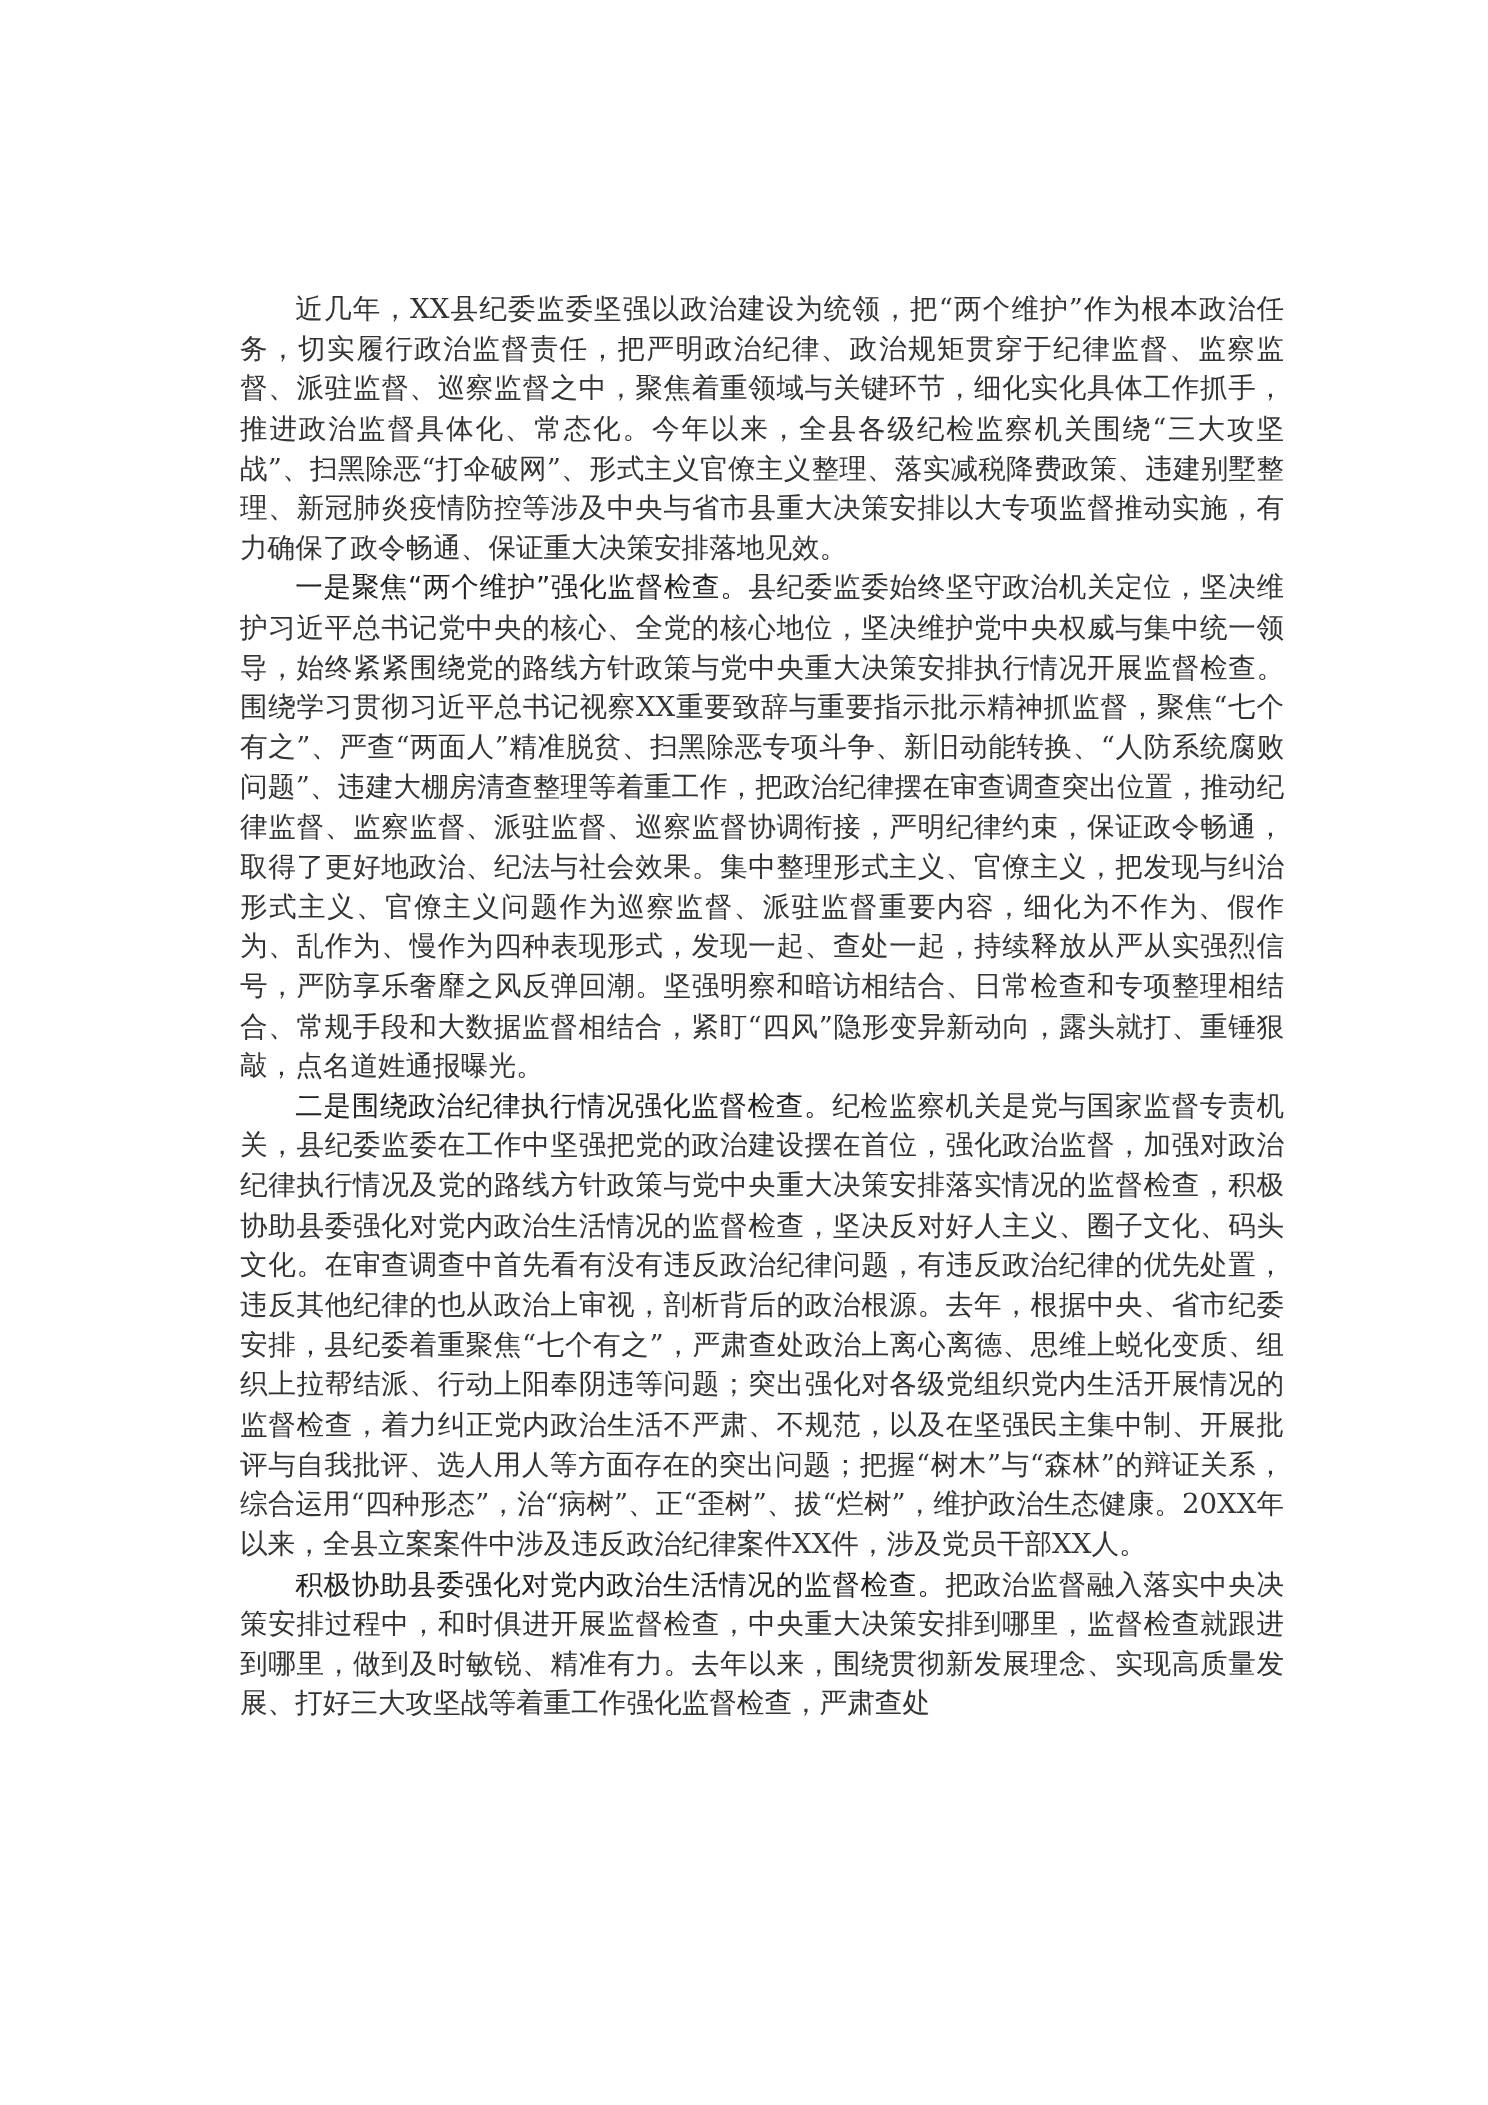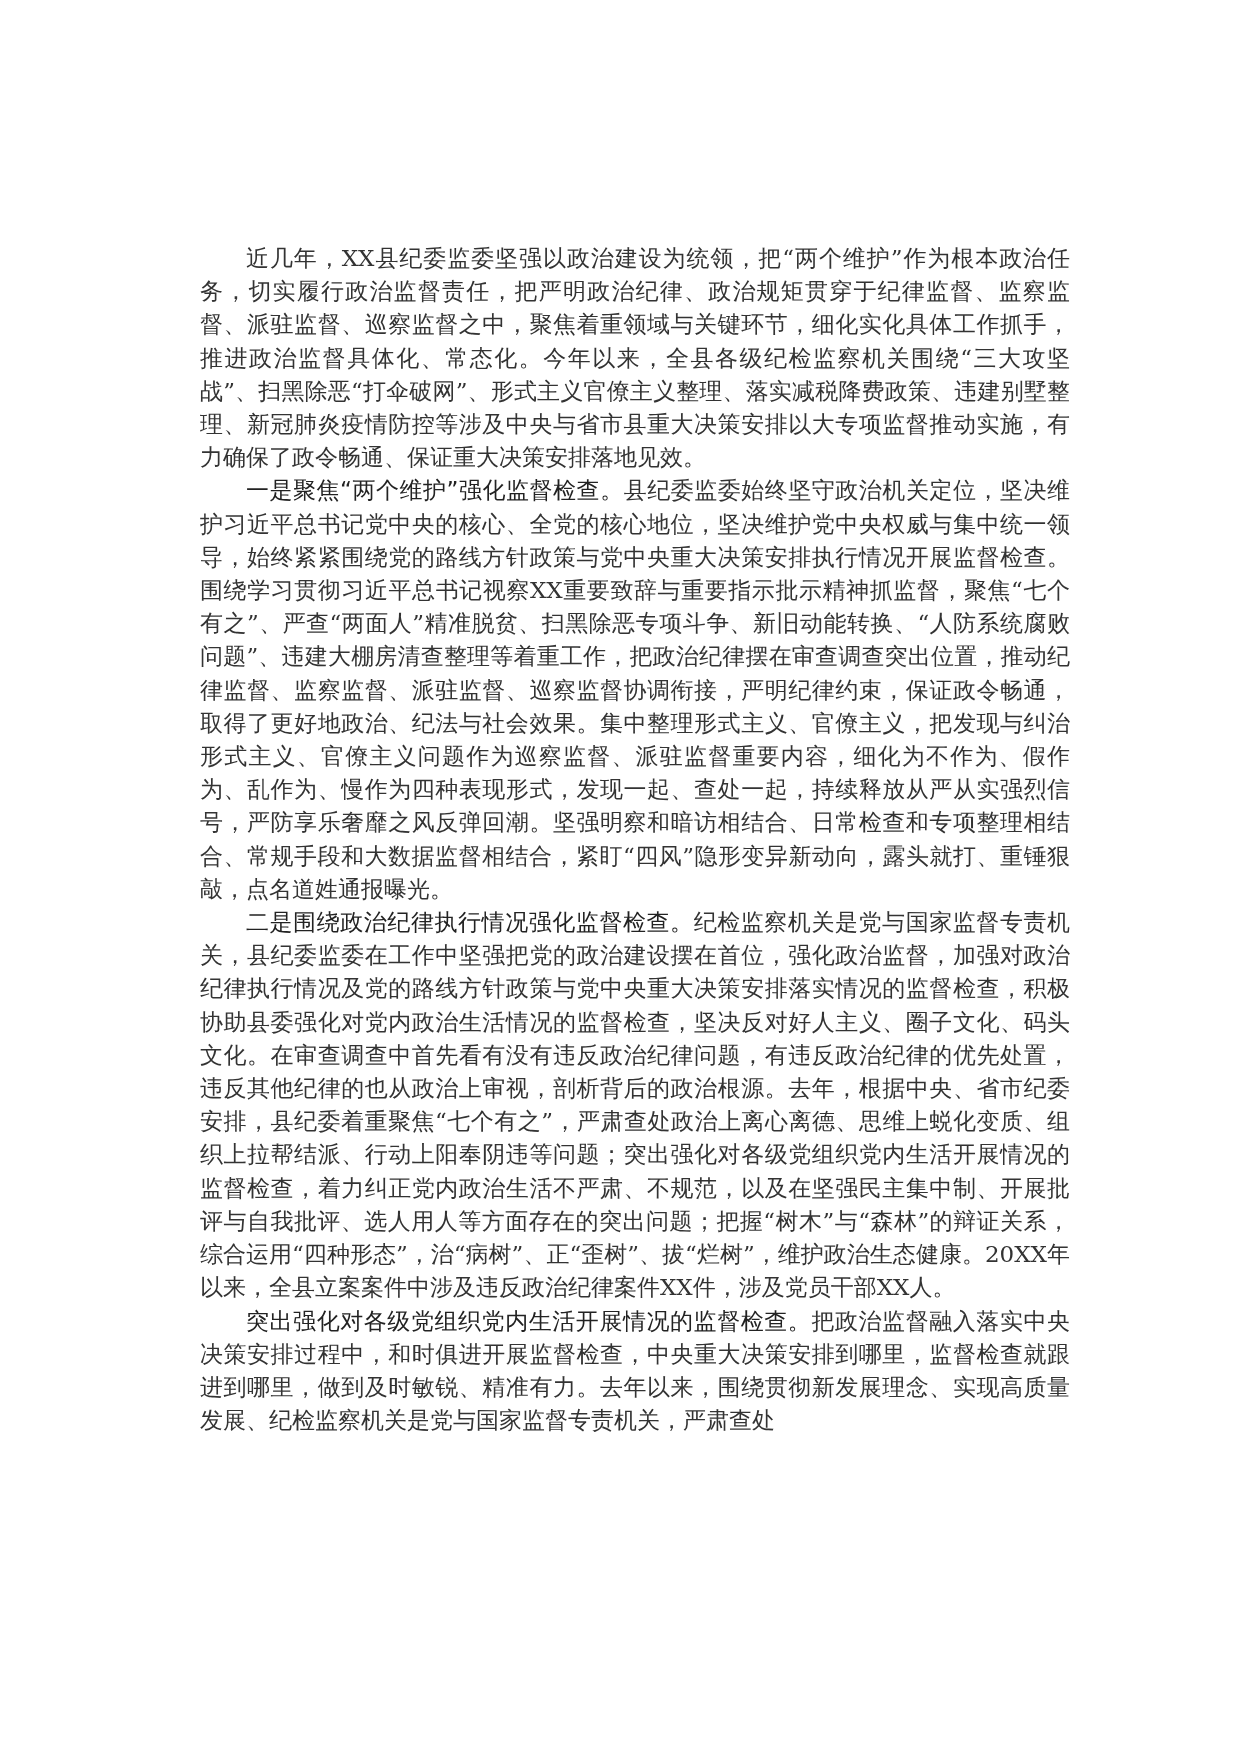--- a/index.html
+++ b/index.html
@@ -22,15 +22,15 @@
   .body .lead { font-weight: normal; font-family: "DejaVu Sans", "Liberation Sans", sans-serif; color: #222; }
 </style>
 </head>
 <body>
 
 <div class="page">
   <div class="body">
     <p><span>近几年，XX县纪委监委坚强以政治建设为统领，把“两个维护”作为根本政治任务，切实履行政治监督责任，把严明政治纪律、政治规矩贯穿于纪律监督、监察监督、派驻监督、巡察监督之中，聚焦着重领域与关键环节，细化实化具体工作抓手，推进政治监督具体化、常态化。今年以来，全县各级纪检监察机关围绕“三大攻坚战”、扫黑除恶“打伞破网”、形式主义官僚主义整理、落实减税降费政策、违建别墅整理、新冠肺炎疫情防控等涉及中央与省市县重大决策安排以大专项监督推动实施，有力确保了政令畅通、保证重大决策安排落地见效。</span></p>
     <p><span class="lead">一是聚焦“两个维护”强化监督检查。</span><span>县纪委监委始终坚守政治机关定位，坚决维护习近平总书记党中央的核心、全党的核心地位，坚决维护党中央权威与集中统一领导，始终紧紧围绕党的路线方针政策与党中央重大决策安排执行情况开展监督检查。围绕学习贯彻习近平总书记视察XX重要致辞与重要指示批示精神抓监督，聚焦“七个有之”、严查“两面人”精准脱贫、扫黑除恶专项斗争、新旧动能转换、“人防系统腐败问题”、违建大棚房清查整理等着重工作，把政治纪律摆在审查调查突出位置，推动纪律监督、监察监督、派驻监督、巡察监督协调衔接，严明纪律约束，保证政令畅通，取得了更好地政治、纪法与社会效果。集中整理形式主义、官僚主义，把发现与纠治形式主义、官僚主义问题作为巡察监督、派驻监督重要内容，细化为不作为、假作为、乱作为、慢作为四种表现形式，发现一起、查处一起，持续释放从严从实强烈信号，严防享乐奢靡之风反弹回潮。坚强明察和暗访相结合、日常检查和专项整理相结合、常规手段和大数据监督相结合，紧盯“四风”隐形变异新动向，露头就打、重锤狠敲，点名道姓通报曝光。</span></p>
     <p><span class="lead">二是围绕政治纪律执行情况强化监督检查。</span><span>纪检监察机关是党与国家监督专责机关，县纪委监委在工作中坚强把党的政治建设摆在首位，强化政治监督，加强对政治纪律执行情况及党的路线方针政策与党中央重大决策安排落实情况的监督检查，积极协助县委强化对党内政治生活情况的监督检查，坚决反对好人主义、圈子文化、码头文化。在审查调查中首先看有没有违反政治纪律问题，有违反政治纪律的优先处置，违反其他纪律的也从政治上审视，剖析背后的政治根源。去年，根据中央、省市纪委安排，县纪委着重聚焦“七个有之”，严肃查处政治上离心离德、思维上蜕化变质、组织上拉帮结派、行动上阳奉阴违等问题；突出强化对各级党组织党内生活开展情况的监督检查，着力纠正党内政治生活不严肃、不规范，以及在坚强民主集中制、开展批评与自我批评、选人用人等方面存在的突出问题；把握“树木”与“森林”的辩证关系，综合运用“四种形态”，治“病树”、正“歪树”、拔“烂树”，维护政治生态健康。20XX年以来，全县立案案件中涉及违反政治纪律案件XX件，涉及党员干部XX人。</span></p>
-    <p><span class="lead">突出强化对各级党组织党内生活开展情况的监督检查。</span><span>把政治监督融入落实中央决策安排过程中，和时俱进开展监督检查，中央重大决策安排到哪里，监督检查就跟进到哪里，做到及时敏锐、精准有力。去年以来，围绕贯彻新发展理念、实现高质量发展、纪检监察机关是党与国家监督专责机关，严肃查处</span></p>
+    <p><span class="lead">积极协助县委强化对党内政治生活情况的监督检查。</span><span>把政治监督融入落实中央决策安排过程中，和时俱进开展监督检查，中央重大决策安排到哪里，监督检查就跟进到哪里，做到及时敏锐、精准有力。去年以来，围绕贯彻新发展理念、实现高质量发展、打好三大攻坚战等着重工作强化监督检查，严肃查处</span></p>
   </div>
 </div>
 
 </body></html>

